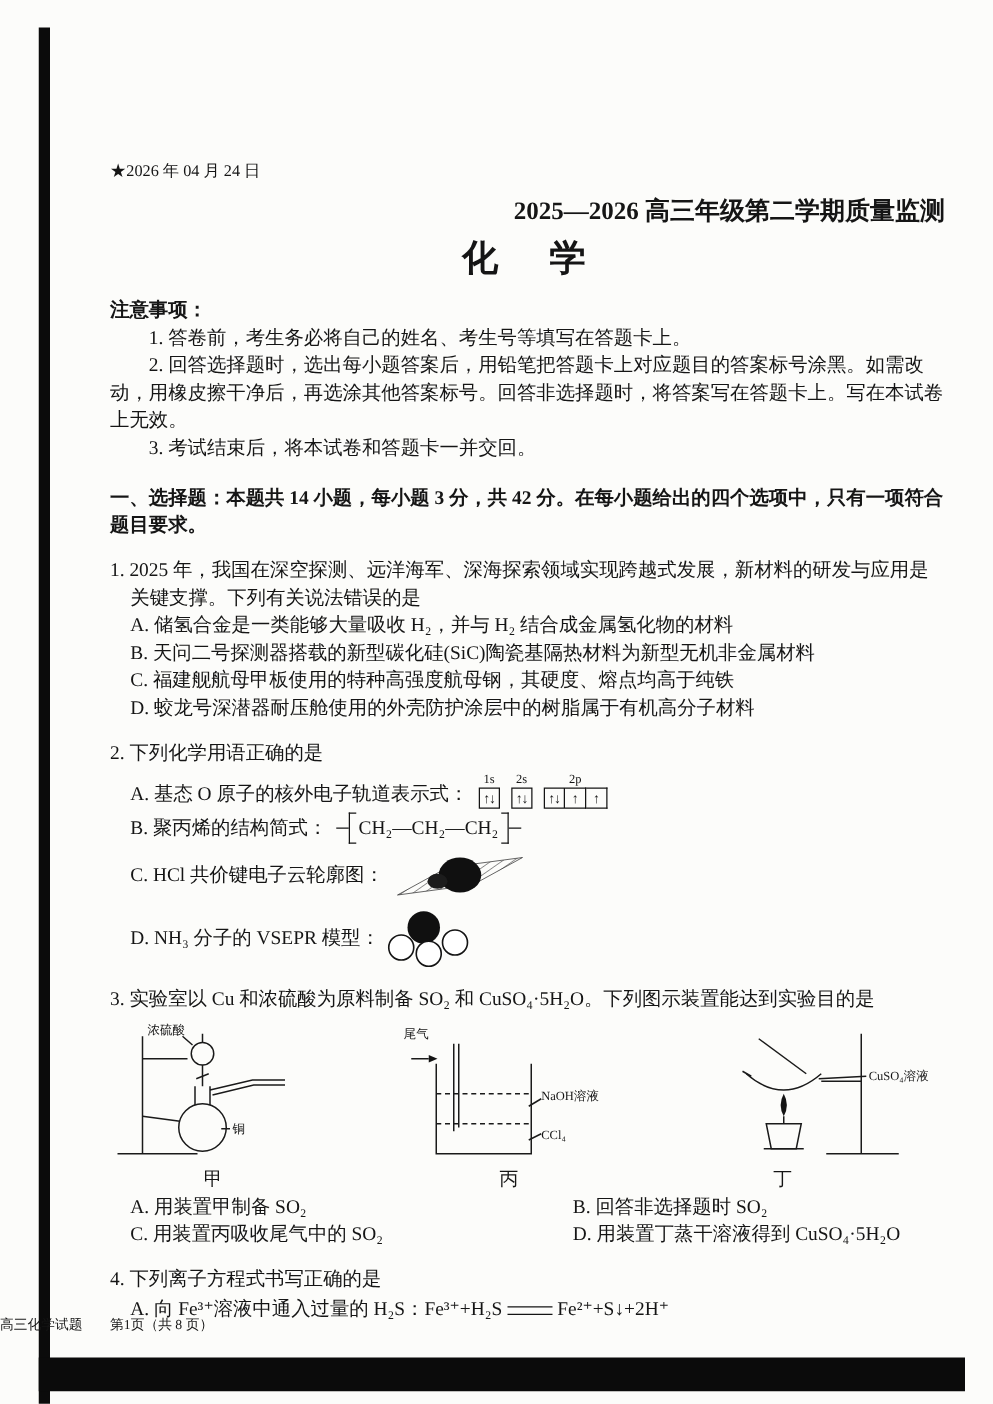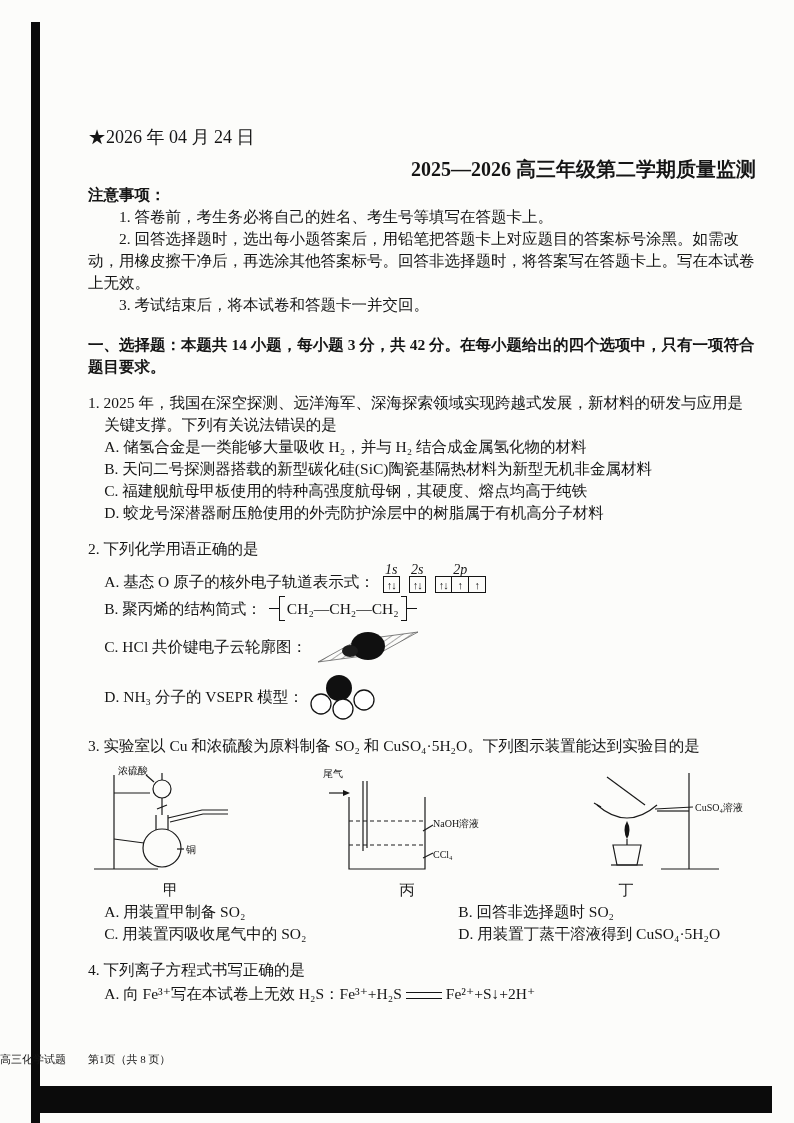--- a/index.html
+++ b/index.html
@@ -10,35 +10,35 @@
     background: #fcfcfa;
     font-family: "Liberation Serif", "DejaVu Serif", serif;
     color: #151515;
     overflow: hidden;
   }
   .scan-left  { position: absolute; left: 31px; top: 22px; width: 9px; height: 1101px; background: #0b0b0b; }
   .scan-bottom{ position: absolute; left: 31px; top: 1086px; width: 741px; height: 27px; background: #0b0b0b; }
 
   .content { position: absolute; left: 88px; top: 126px; width: 668px; font-size: 15.5px; line-height: 22px; }
   p { margin: 0; }
-  .date { font-size: 18px; margin-bottom: 4px; }
+  .date { font-size: 13px; margin-bottom: 4px; }
   .title { font-size: 20px; font-weight: bold; text-align: right; margin: 8px 0 2px; line-height: 26px; }
   .subject { font-size: 29px; font-weight: bold; text-align: center; letter-spacing: 6px; margin: 6px 0 12px; line-height: 38px; }
   .bold { font-weight: bold; }
   .notice-item { text-indent: 2em; }
   .section-heading { font-weight: bold; margin-top: 18px; }
   .stem { padding-left: 1.05em; text-indent: -1.05em; margin-top: 14px; }
   .option { margin-left: 1.05em; }
   .option-row { margin: 3px 0 3px 1.05em; display: flex; align-items: flex-end; gap: 5px; }
   .option-row.mid { align-items: center; }
 
   
   .orb { display: inline-flex; align-items: flex-end; gap: 9px; margin-left: 3px; }
   .orb-group { display: inline-flex; flex-direction: column; align-items: center; }
-  .orb-label { font-size: 14px; line-height: 13px; font-family: "Liberation Serif", serif; font-style: italic; }
+  .orb-label { font-size: 10px; line-height: 13px; font-family: "Liberation Serif", serif; }
   .orb-boxes { display: flex; }
   .orb-box {
     display: inline-block; width: 17px; height: 17px;
     border: 1px solid #141414;
     font-size: 11px; line-height: 16px; text-align: center;
     letter-spacing: -1px; overflow: hidden;
   }
   .orb-box + .orb-box { border-left: 0; }
 
   
@@ -71,20 +71,21 @@
 </head>
 <body>
 
 <div class="scan-left"></div>
 <div class="scan-bottom"></div>
 
 <div class="content">
 
   <p class="date">★2026 年 04 月 24 日</p>
   <p class="title">2025—2026 高三年级第二学期质量监测</p>
+  <p class="subject">化　学</p>
 
   <div>
     <p class="bold">注意事项：</p>
     <p class="notice-item">1. 答卷前，考生务必将自己的姓名、考生号等填写在答题卡上。</p>
     <p class="notice-item">2. 回答选择题时，选出每小题答案后，用铅笔把答题卡上对应题目的答案标号涂黑。如需改动，用橡皮擦干净后，再选涂其他答案标号。回答非选择题时，将答案写在答题卡上。写在本试卷上无效。</p>
     <p class="notice-item">3. 考试结束后，将本试卷和答题卡一并交回。</p>
   </div>
 
   <p class="section-heading">一、选择题：本题共 14 小题，每小题 3 分，共 42 分。在每小题给出的四个选项中，只有一项符合题目要求。</p>
 
@@ -232,19 +233,19 @@
       <p class="option">A. 用装置甲制备 SO₂</p>
       <p class="option">B. 回答非选择题时 SO₂</p>
       <p class="option">C. 用装置丙吸收尾气中的 SO₂</p>
       <p class="option">D. 用装置丁蒸干溶液得到 CuSO₄·5H₂O</p>
     </div>
   </div>
 
   <div>
     <p class="stem">4. 下列离子方程式书写正确的是</p>
     <p class="option eq-row">
-      <span>A. 向 Fe³⁺写在本试卷上无效 H₂S：</span><span>Fe³⁺+H₂S</span><span class="dbl-eq"></span><span>Fe²⁺+S↓+2H⁺</span>
+      <span>A. 向 Fe³⁺溶液中通入过量的 H₂S：</span><span>Fe³⁺+H₂S</span><span class="dbl-eq"></span><span>Fe²⁺+S↓+2H⁺</span>
     </p>
   </div>
 
 </div>
 
 <div class="footer">高三化学试题　　第1页（共 8 页）</div>
 
 </body></html>

